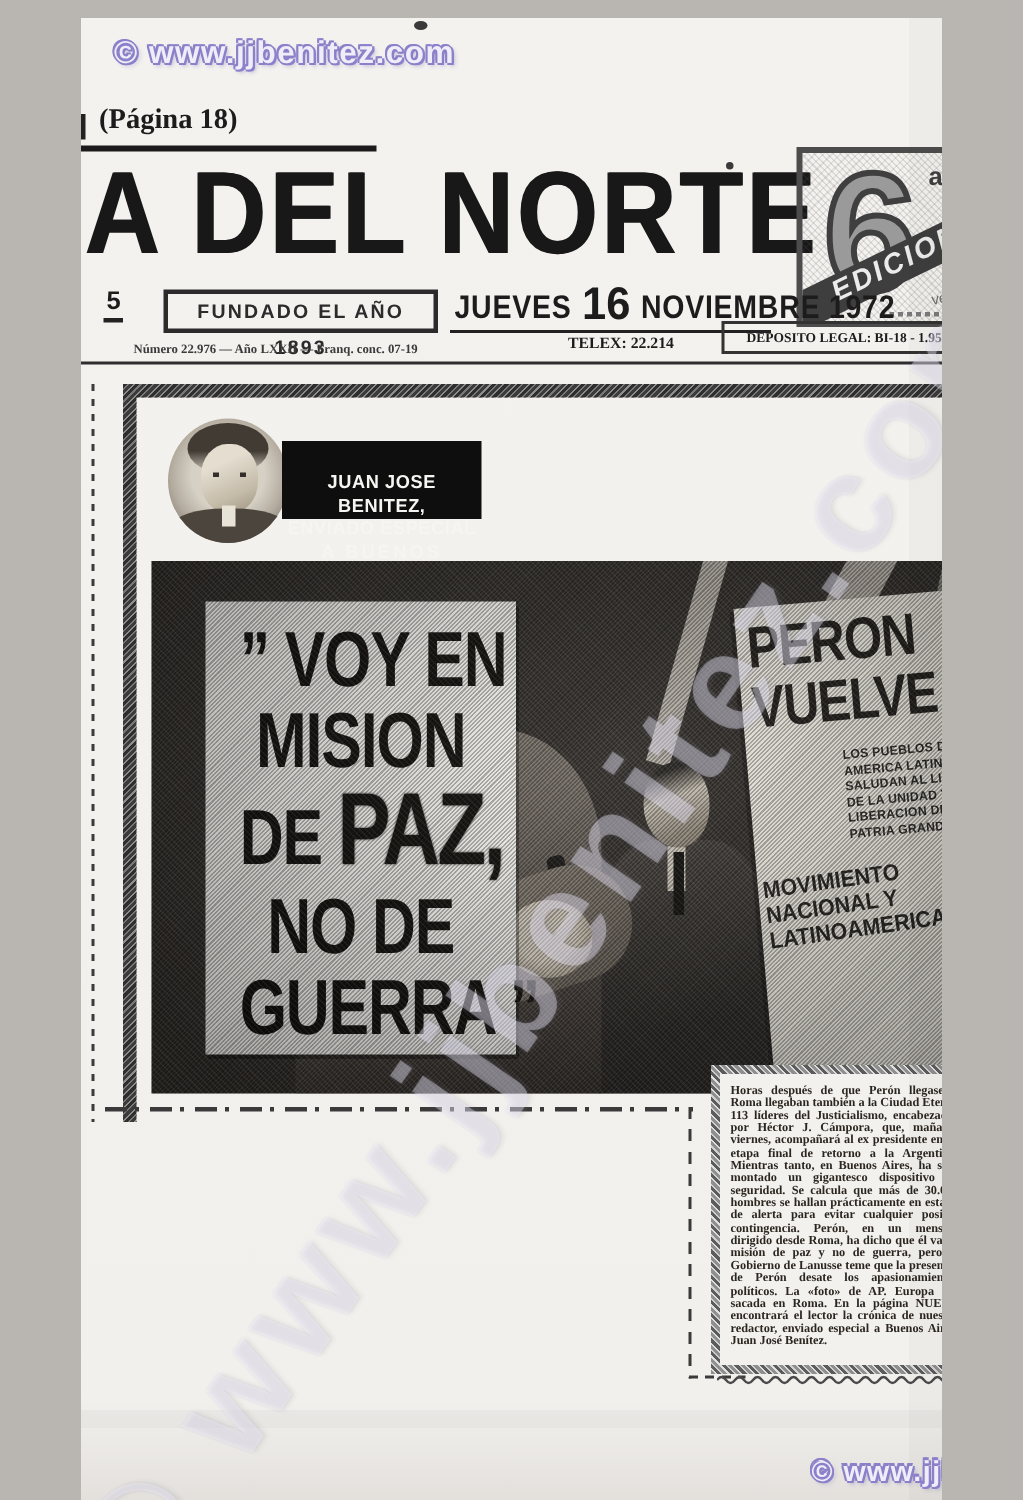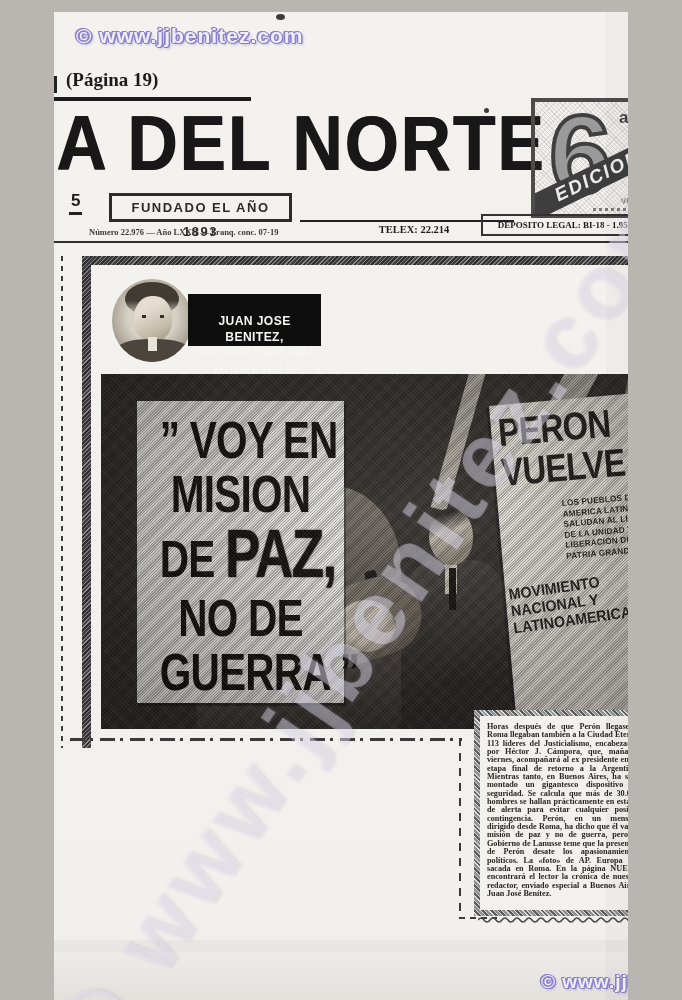--- a/index.html
+++ b/index.html
@@ -199,34 +199,39 @@
 
 <div id="page">
 
   <div class="abs wm wm-top">© www.jjbenitez.com</div>
   <div class="abs wm-diagonal">© www.jjbenitez.com</div>
 
   <div class="abs speck blob1"></div>
   <div class="abs speck blob2"></div>
 
   <div class="abs fold-mark"></div>
-  <div class="abs page-ref">(Página 19)</div>
+  <div class="abs page-ref">(Página 18)</div>
   <div class="abs page-ref-rule"></div>
   <div class="abs masthead-title">A DEL NORTE</div>
 
   <div class="abs stamp">
     <div class="stamp-six">6</div>
     <div class="stamp-sup">a.</div>
     <div class="stamp-ribbon">EDICION</div>
     <div class="stamp-note">ver,</div>
     <div class="stamp-squiggle"></div>
   </div>
 
   <div class="abs num5">5</div>
   <div class="abs founded">FUNDADO EL AÑO 1893</div>
+  <div class="abs dateline">
+    <span class="date-day">JUEVES</span>
+    <span class="date-num">16</span>
+    <span class="date-rest">NOVIEMBRE 1972</span>
+  </div>
   <div class="abs date-rule"></div>
   <div class="abs issue-line">Número 22.976 — Año LXXII — Franq. conc. 07-19</div>
   <div class="abs telex">TELEX: 22.214</div>
   <div class="abs deposit">DEPOSITO LEGAL: BI-18 - 1.958</div>
   <div class="abs top-rule"></div>
 
   <div class="abs dotted-left"></div>
   <div class="abs grain grain-top"></div>
   <div class="abs grain grain-left"></div>
   <div class="abs grain grain-right"></div>

